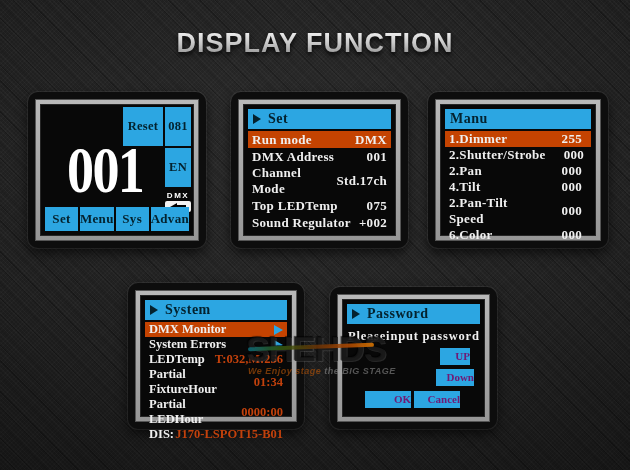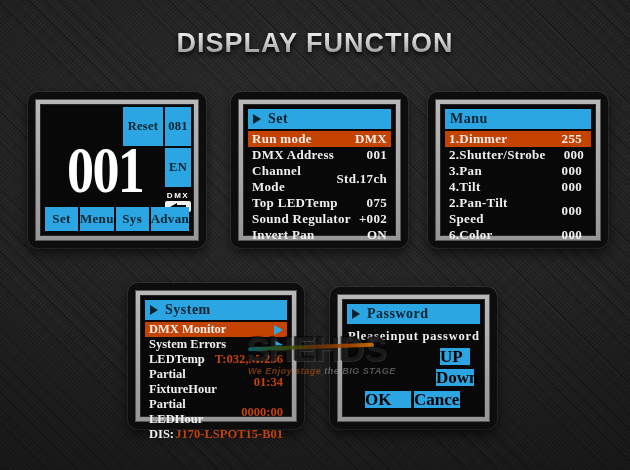--- a/index.html
+++ b/index.html
@@ -61,21 +61,21 @@
   .tinylabel{font-family:"Liberation Sans",sans-serif;font-size:8px;font-weight:bold;color:#fff;letter-spacing:1.5px;}
   .dmx-arrow{width:26px;height:11px;background:#f2f2f2;border-radius:2px;display:flex;
     align-items:center;justify-content:center;}
   .al-head{width:0;height:0;border-right:7px solid #000;border-top:4px solid transparent;border-bottom:4px solid transparent;}
   .al-tail{width:9px;height:3px;background:#000;}
   .btnbar{position:absolute;left:4px;right:4px;bottom:4px;height:24px;display:flex;gap:2px;}
   .btnbar .mbtn{flex:1;background:#2ca6e2;color:#04222e;display:flex;align-items:center;
     justify-content:center;font-size:13px;letter-spacing:0.3px;}
   
   .prompt{color:#efefef;font-size:12.5px;letter-spacing:0.8px;margin:3px 0 2px 1px;}
-  .pbtn{background:#2ca6e2;color:#000000;font-size:17px;height:17px;line-height:17px;text-align:left;}
+  .pbtn{background:#2ca6e2;color:#701a75;font-size:11px;height:17px;line-height:17px;text-align:right;}
   .pbtn.up{width:30px;align-self:flex-end;margin:2px 10px 0 0;}
   .pbtn.down{width:38px;align-self:flex-end;margin:4px 6px 0 0;}
   .okrow{display:flex;gap:3px;margin:5px 0 0 18px;}
   .pbtn.ok{width:46px;}.pbtn.cancel{width:46px;}
   
   .watermark{position:absolute;left:246px;top:331px;z-index:5;pointer-events:none;width:240px;}
   .wm-brand{font-size:35px;font-weight:bold;line-height:1;letter-spacing:-1px;
     color:rgba(22,22,22,0.8);
     text-shadow:1px 1px 0 rgba(150,150,150,0.22), -1px -1px 1px rgba(0,0,0,0.65);}
   .wm-swoosh{position:absolute;left:2px;top:14px;width:126px;height:4px;border-radius:3px;
@@ -142,44 +142,40 @@
           <span>Std.17ch</span>
         </div>
         <div class="row">
           <span>Top LEDTemp</span>
           <span>075</span>
         </div>
         <div class="row">
           <span>Sound Regulator</span>
           <span>+002</span>
         </div>
-        <div class="row">
-          <span>Invert Pan</span>
-          <span>ON</span>
-        </div>
       </div>
     </div>
   </div>
 
   <div class="panel" id="p-manu">
     <div class="bezel">
       <div class="screen">
         <div class="hdr indent">
           <span>Manu</span>
         </div>
         <div class="row hl">
           <span>1.Dimmer</span>
           <span>255</span>
         </div>
         <div class="row">
           <span>2.Shutter/Strobe</span>
           <span>000</span>
         </div>
         <div class="row">
-          <span>3.Pan</span>
+          <span>2.Pan</span>
           <span>000</span>
         </div>
         <div class="row">
           <span>4.Tilt</span>
           <span>000</span>
         </div>
         <div class="row">
           <span>2.Pan-Tilt Speed</span>
           <span>000</span>
         </div>

